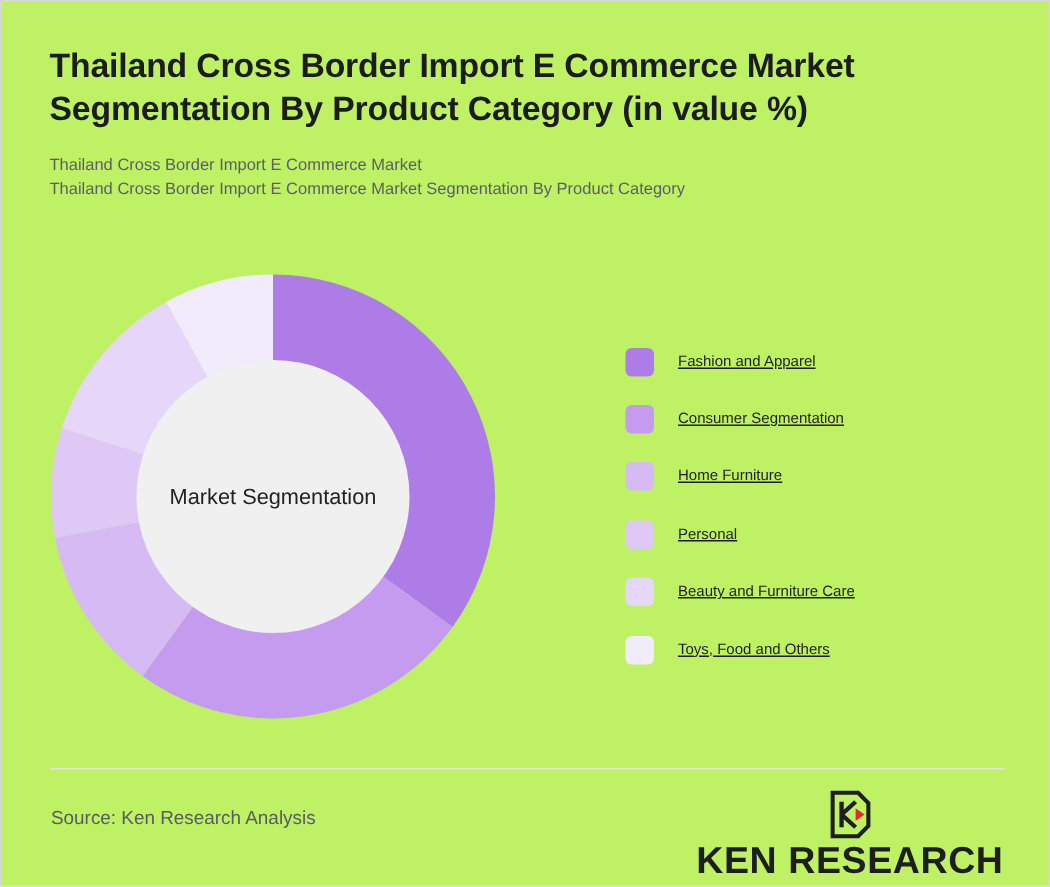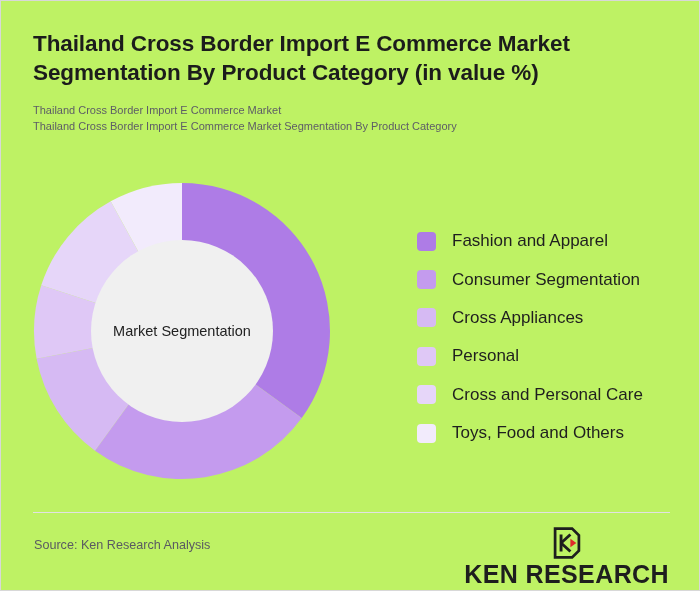--- a/index.html
+++ b/index.html
@@ -83,23 +83,24 @@
     height: 38.4px;
   }
   .legend-swatch {
     width: 19px;
     height: 19px;
     border-radius: 4px;
     flex: 0 0 auto;
   }
   .legend-label {
     margin-left: 16px;
-    font-size: 17px;
+    font-size: 10px;
     color: #1f1f1f;
     white-space: nowrap;
+    text-decoration: underline;
   }
 
   
   .footer-rule {
     position: absolute;
     left: 32px;
     top: 511px;
     width: 637px;
     height: 1px;
     background: #e2e2e2;
@@ -174,29 +175,29 @@
         <div class="legend-item">
           <span class="legend-swatch" style="background: rgb(174, 124, 230);"></span>
           <span class="legend-label">Fashion and Apparel</span>
         </div>
         <div class="legend-item">
           <span class="legend-swatch" style="background: rgb(196, 155, 238);"></span>
           <span class="legend-label">Consumer Segmentation</span>
         </div>
         <div class="legend-item">
           <span class="legend-swatch" style="background: rgb(214, 186, 243);"></span>
-          <span class="legend-label">Cross Appliances</span>
+          <span class="legend-label">Home Furniture</span>
         </div>
         <div class="legend-item">
           <span class="legend-swatch" style="background: rgb(223, 200, 246);"></span>
           <span class="legend-label">Personal</span>
         </div>
         <div class="legend-item">
           <span class="legend-swatch" style="background: rgb(230, 214, 249);"></span>
-          <span class="legend-label">Cross and Personal Care</span>
+          <span class="legend-label">Beauty and Furniture Care</span>
         </div>
         <div class="legend-item">
           <span class="legend-swatch" style="background: rgb(242, 235, 252);"></span>
           <span class="legend-label">Toys, Food and Others</span>
         </div>
       </div>
 
   </div>
 
   <div class="footer-rule"></div>

